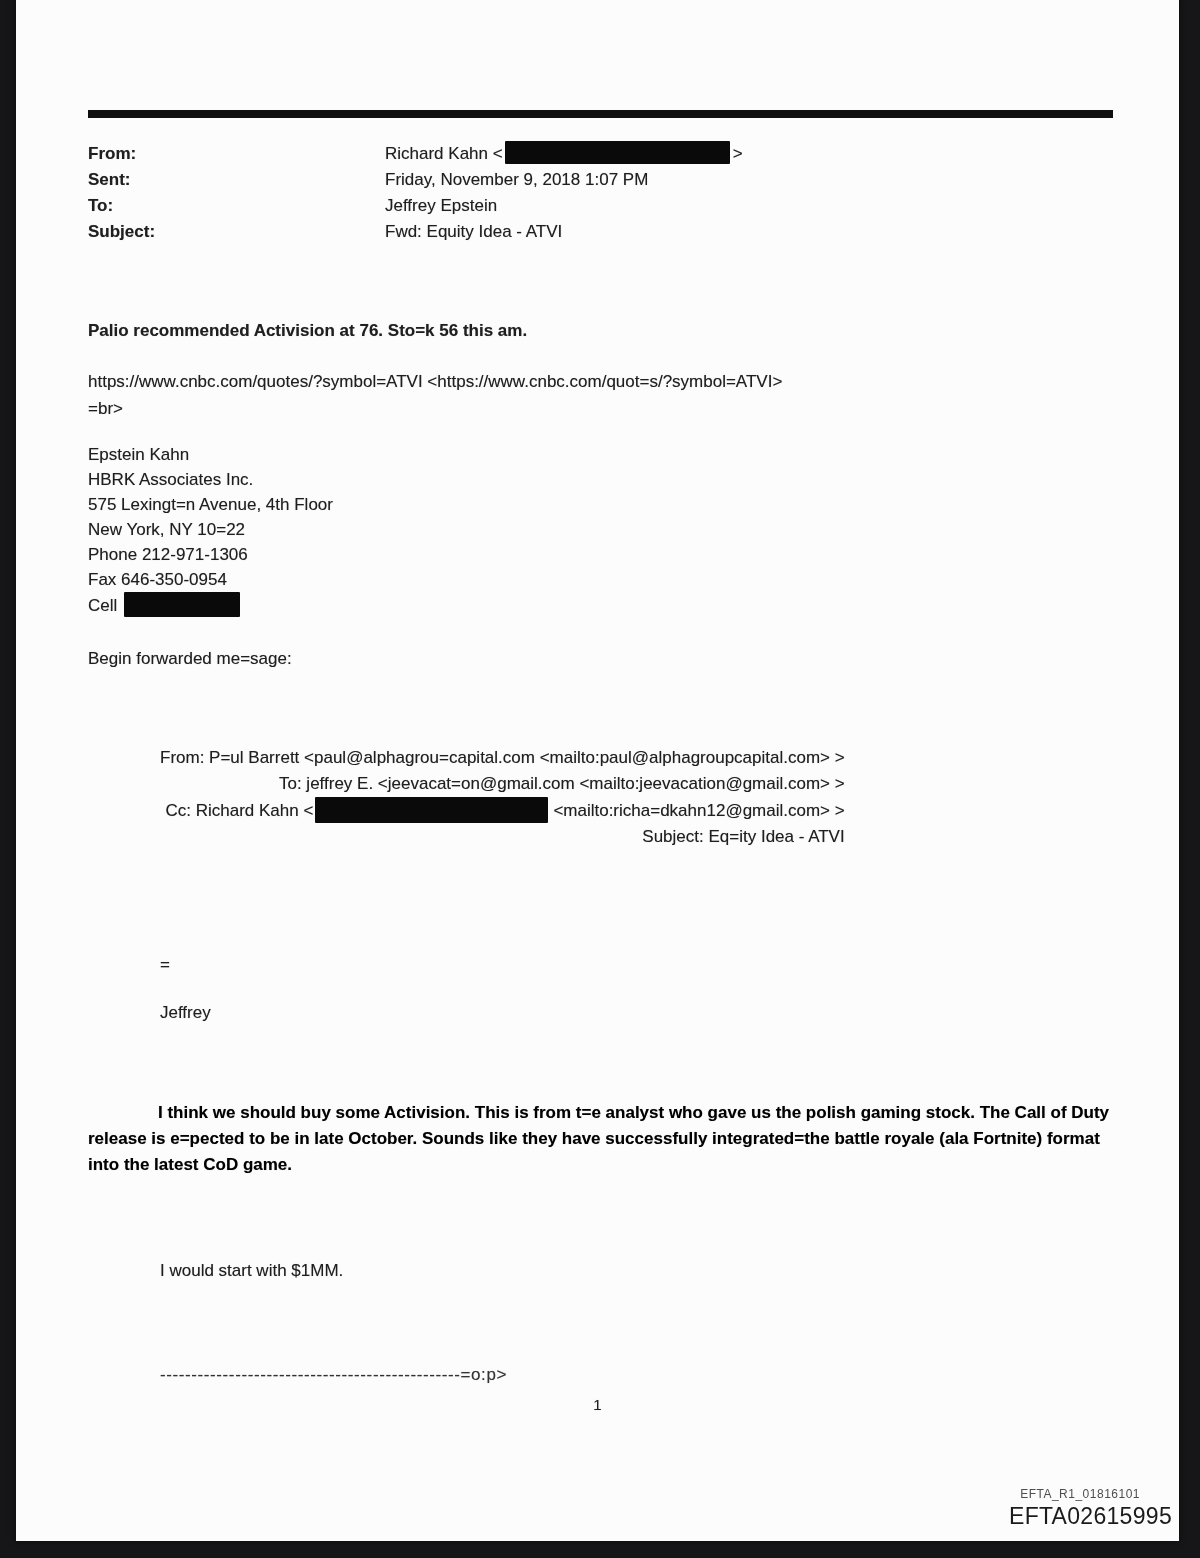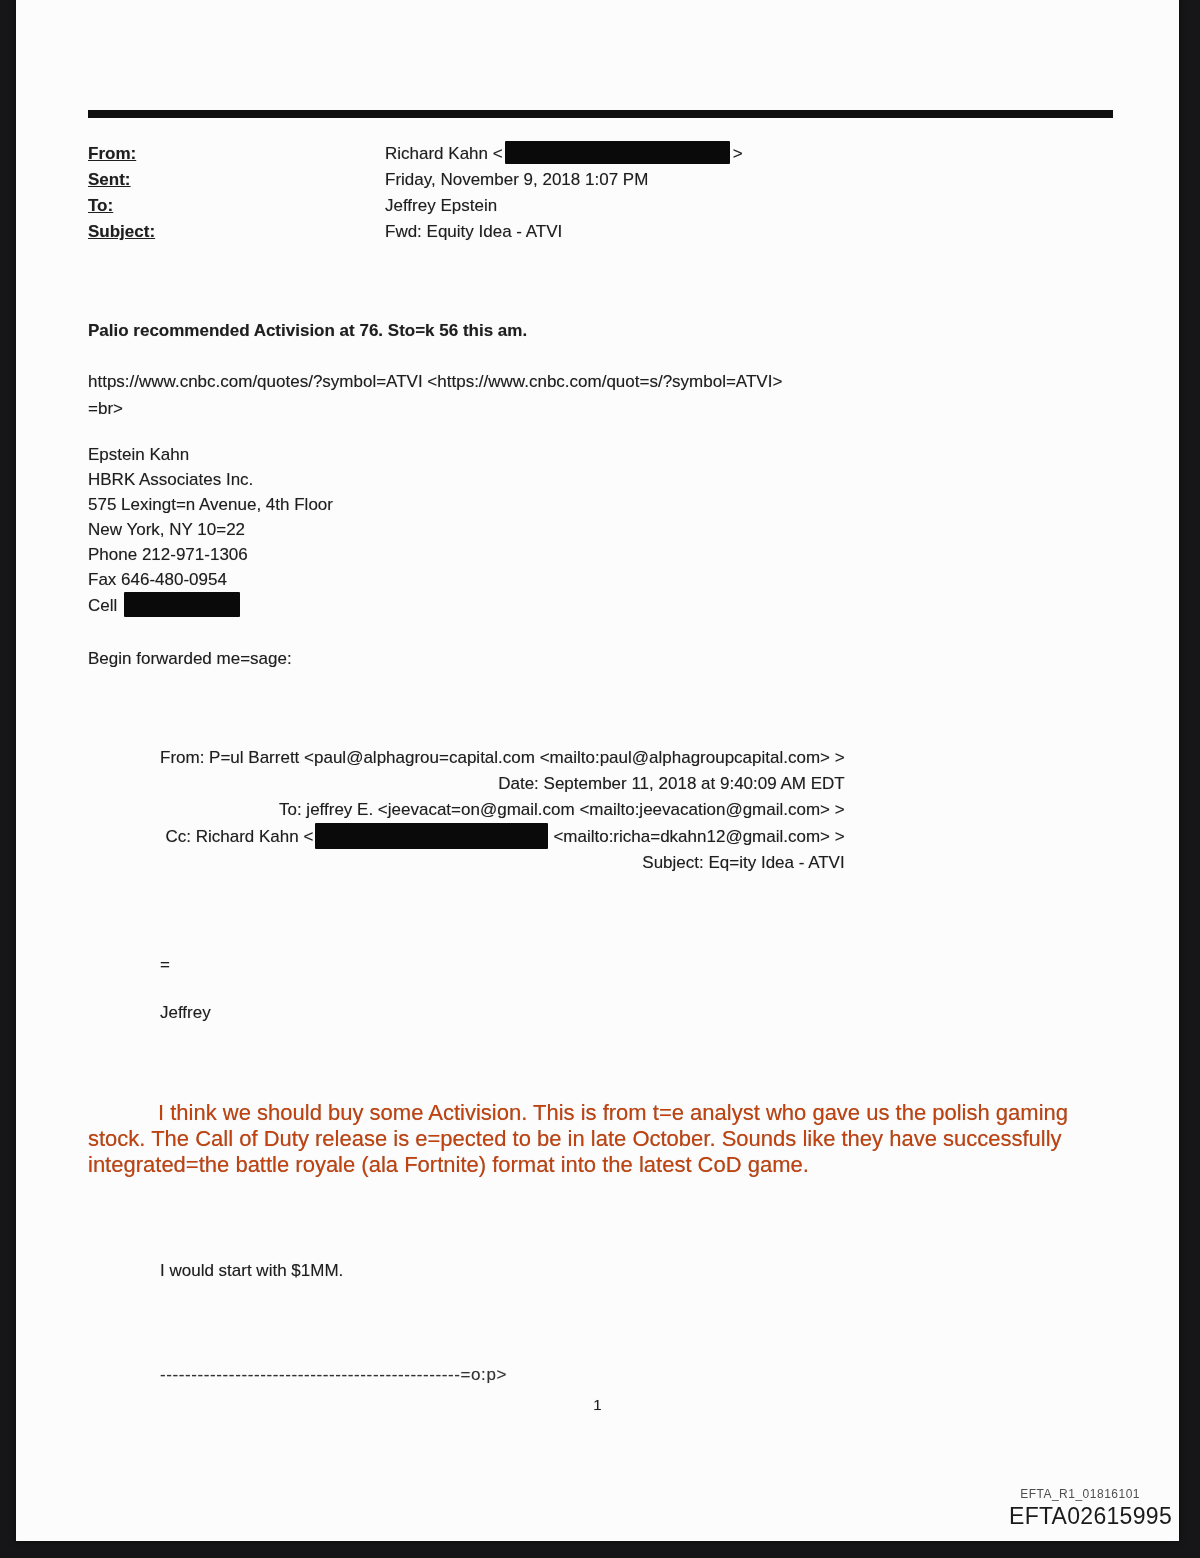--- a/index.html
+++ b/index.html
@@ -14,34 +14,34 @@
     background:#fcfcfc;
     box-shadow:0 0 6px rgba(0,0,0,.55);
   }
   .abs{position:absolute;}
   .txt{
     color:#1f1f1f;font-size:17px;line-height:26px;white-space:nowrap;
     text-shadow:0 0 0.7px rgba(40,40,40,.45);
   }
   .rule{background:#0f0f0f;}
   .hdr-row{display:flex;}
-  .hdr-label{font-weight:bold;width:297px;flex:0 0 297px;text-decoration:underline;}
+  .hdr-label{font-weight:bold;width:297px;flex:0 0 297px;}
   .url-block .txt{line-height:27px;}
   .sig .txt{line-height:25px;}
   .fwd .txt{line-height:26px;text-align:right;}
   .redaction{
     display:inline-block;background:#0a0a0a;border-radius:1px;
   }
   .redaction.from-bar{width:225px;height:23px;vertical-align:-5px;margin:0 3px 0 2px;}
   .redaction.cell-bar{width:116px;height:25px;vertical-align:-6px;margin-left:7px;}
   .redaction.cc-bar{width:233px;height:26px;vertical-align:-7px;margin:0 5px 0 2px;}
   .para{
-    color:#c2410c;font-size:22px;line-height:26px;
+    color:#000000;font-size:17px;line-height:26px;
     text-shadow:0 0 0.7px rgba(40,40,40,.45);
-    text-indent:70px;white-space:normal;
+    text-indent:70px;white-space:normal;font-weight:bold;
   }
   .divider{color:#333;letter-spacing:0.6px;}
   .page-num{width:100%;text-align:center;font-size:15px;line-height:18px;}
   .stamp-small{color:#4e4e4e;font-size:12px;letter-spacing:.5px;text-shadow:none;}
   .stamp-large{color:#1b1b1b;font-size:23px;letter-spacing:.3px;text-shadow:none;}
 </style>
 </head>
 <body>
 
 <div class="page">
@@ -73,29 +73,28 @@
     <div class="txt">https://www.cnbc.com/quotes/?symbol=ATVI &lt;https://www.cnbc.com/quot=s/?symbol=ATVI&gt;</div>
     <div class="txt">=br&gt;</div>
   </div>
 
   <div class="abs sig" style="left:72px;top:442px;">
     <div class="txt">Epstein Kahn</div>
     <div class="txt">HBRK Associates Inc.</div>
     <div class="txt">575 Lexingt=n Avenue, 4th Floor</div>
     <div class="txt">New York, NY 10=22</div>
     <div class="txt">Phone 212-971-1306</div>
-    <div class="txt">Fax 646-480-0954</div>
+    <div class="txt">Fax 646-350-0954</div>
     <div class="txt"><span>Cell</span><span class="redaction cell-bar"></span></div>
   </div>
 
   <div class="abs txt" style="left:72px;top:646px;">Begin forwarded me=sage:</div>
 
   <div class="abs fwd" style="left:144px;top:745px;">
     <div class="txt">From: P=ul Barrett &lt;paul@alphagrou=capital.com &lt;mailto:paul@alphagroupcapital.com&gt; &gt;</div>
-    <div class="txt">Date: September 11, 2018 at 9:40:09 AM EDT</div>
     <div class="txt">To: jeffrey E. &lt;jeevacat=on@gmail.com &lt;mailto:jeevacation@gmail.com&gt; &gt;</div>
     <div class="txt"><span>Cc: Richard Kahn &lt;</span><span class="redaction cc-bar"></span><span>&lt;mailto:richa=dkahn12@gmail.com&gt; &gt;</span></div>
     <div class="txt">Subject: Eq=ity Idea - ATVI</div>
   </div>
 
   <div class="abs txt" style="left:144px;top:952px;">=</div>
 
   <div class="abs txt" style="left:144px;top:1000px;">Jeffrey</div>
 
   <div class="abs para" style="left:72px;top:1100px;width:1024px;">I think we should buy some Activision. This is from t=e analyst who gave us the polish gaming stock. The Call of Duty release is e=pected to be in late October. Sounds like they have successfully integrated=the battle royale (ala Fortnite) format into the latest CoD game.</div>

